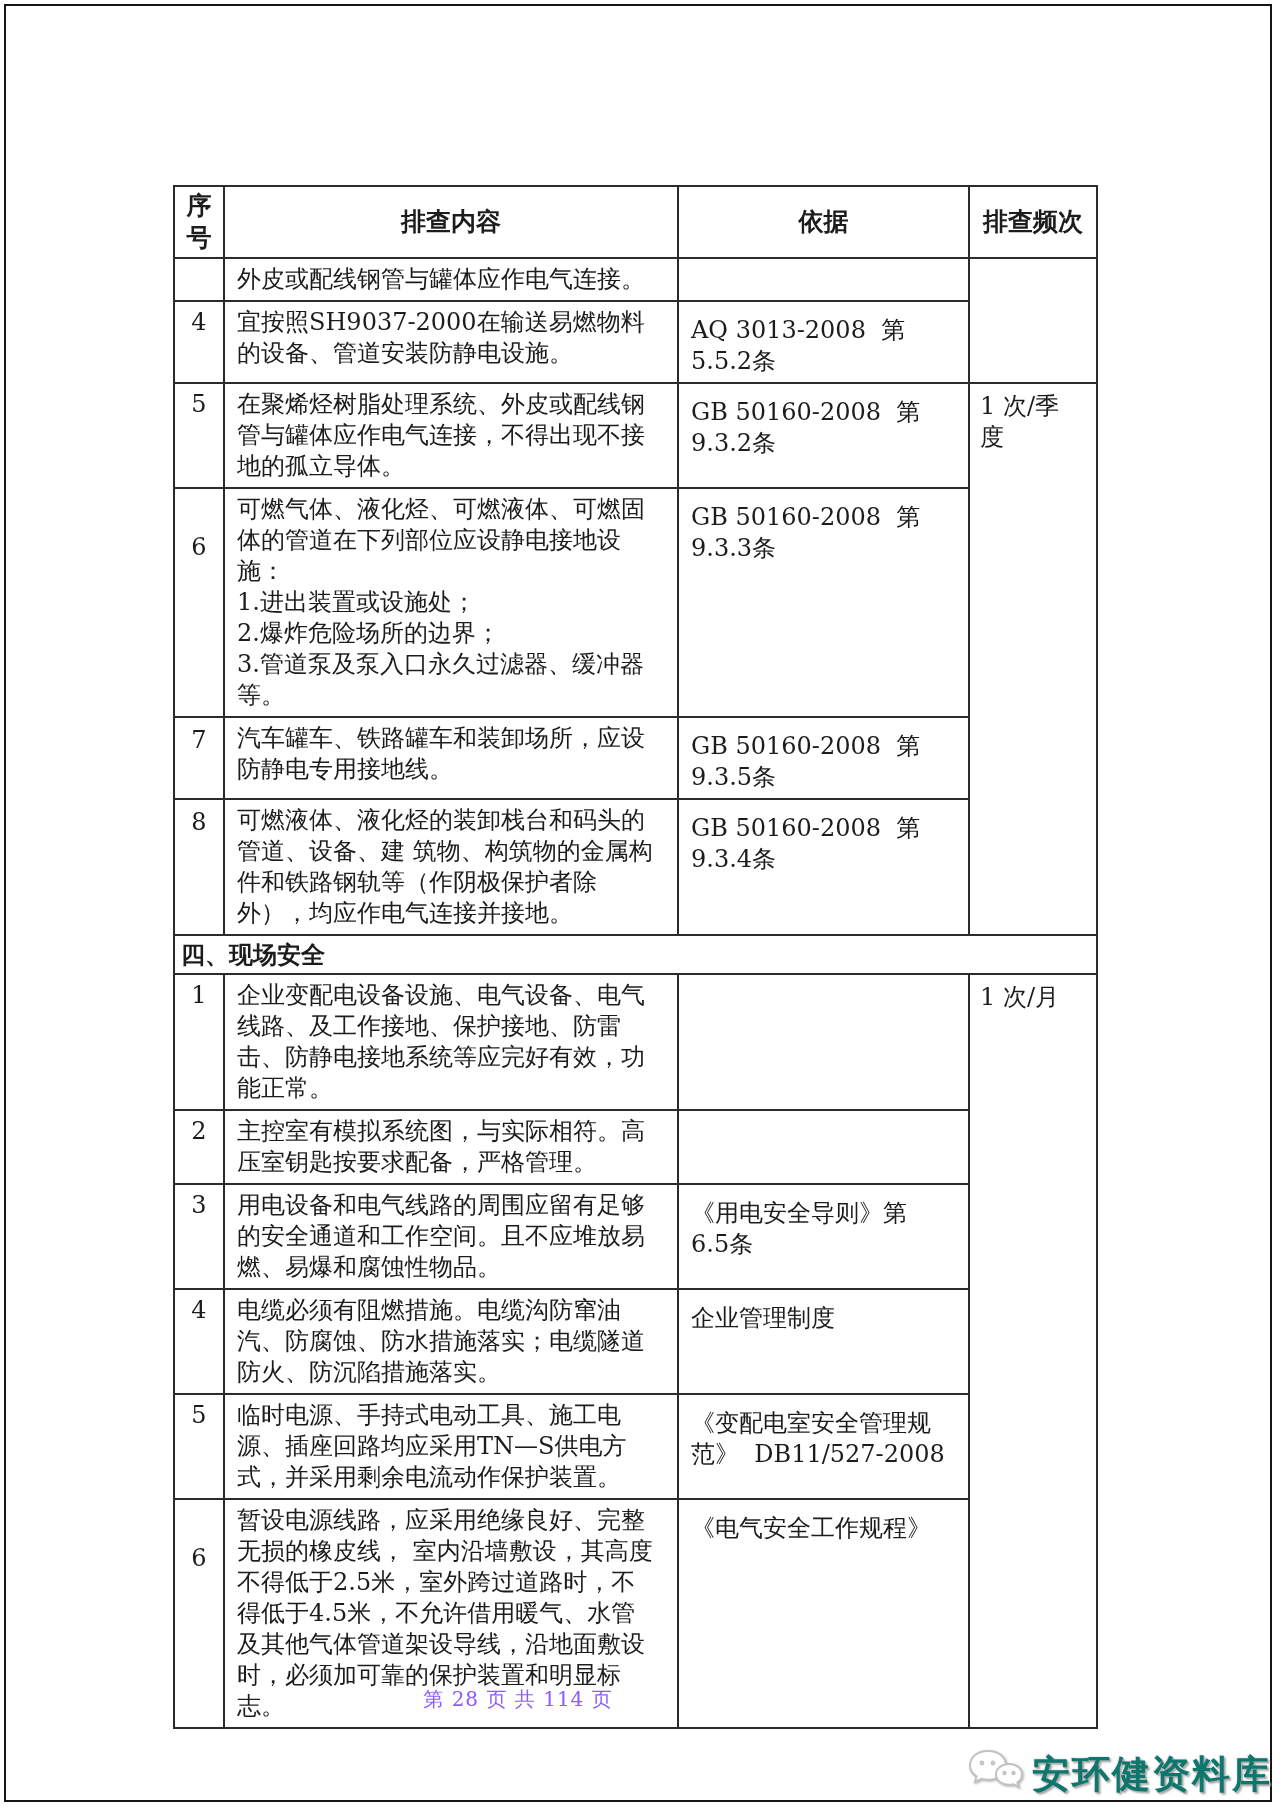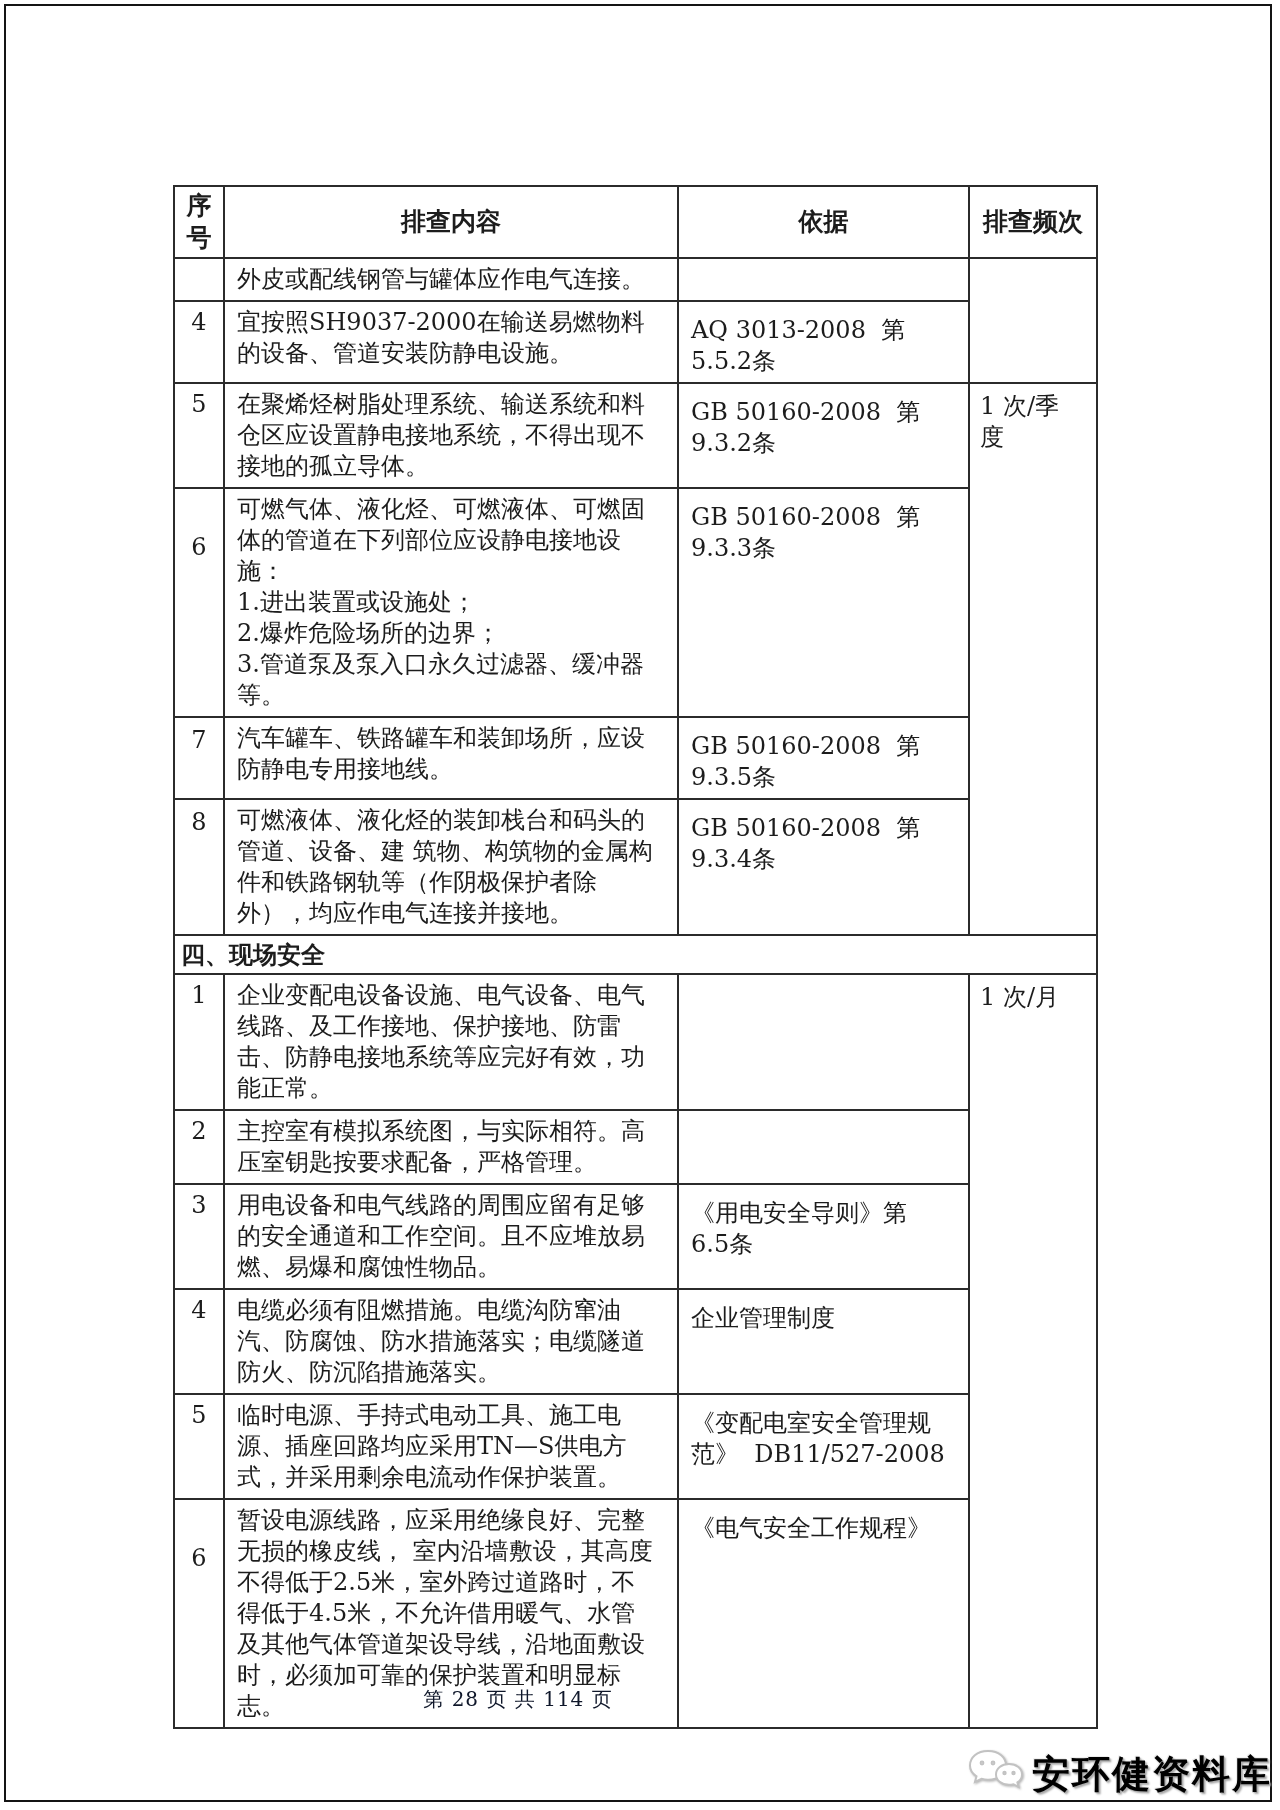--- a/index.html
+++ b/index.html
@@ -37,29 +37,29 @@
   td.content{padding:5px 20px 5px 12px;white-space:pre-wrap;}
   td.basis{padding:13px 6px 5px 12px;white-space:pre-wrap;}
   td.freq{padding:7px 16px 7px 10px;}
   .freq-inner{display:inline-block;max-width:98px;white-space:pre-wrap;}
   td.section{
     font-weight:bold;font-size:26px;line-height:32px;
     padding:3px 6px 3px 6px;white-space:pre-wrap;
   }
   .footer-page{
     position:absolute;left:0;top:1686px;width:1036px;
-    text-align:center;font-size:20px;letter-spacing:1px;color:#0f172a;
+    text-align:center;font-size:20px;letter-spacing:1px;color:#8b5cf6;
   }
   .watermark{
     position:absolute;left:968px;top:1744px;height:60px;
     display:flex;align-items:center;gap:8px;
   }
   .watermark-text{
     font-size:38px;letter-spacing:2px;font-weight:bold;
-    color:#000000;
+    color:#0f766e;
     text-shadow:2px 2px 2px #ababab,-1px -1px 0 #ececec,1px 1px 0 #c4c4c4;
     white-space:nowrap;
   }
   .bubble-icon{
     filter:drop-shadow(1.5px 1.5px 1px #b5b5b5);
   }
 </style>
 </head>
 <body>
 
@@ -89,21 +89,21 @@
 
     <tr>
       <td class="num">4</td>
       <td class="content">宜按照SH9037-2000在输送易燃物料的设备、管道安装防静电设施。</td>
       <td class="basis">AQ 3013-2008  第
 5.5.2条</td>
     </tr>
 
     <tr>
       <td class="num">5</td>
-      <td class="content">在聚烯烃树脂处理系统、输送系统和料仓区应设置静电接地系统，不得出现不接地的孤立导体。</td>
+      <td class="content">在聚烯烃树脂处理系统、外皮或配线钢管与罐体应作电气连接，不得出现不接地的孤立导体。</td>
       <td class="basis">GB 50160-2008  第
 9.3.2条</td>
       <td class="freq" rowspan="4"><span class="freq-inner">1 次/季度</span></td>
     </tr>
 
     <tr>
       <td class="num voffset">6</td>
       <td class="content">可燃气体、液化烃、可燃液体、可燃固体的管道在下列部位应设静电接地设施：
 1.进出装置或设施处；
 2.爆炸危险场所的边界；

